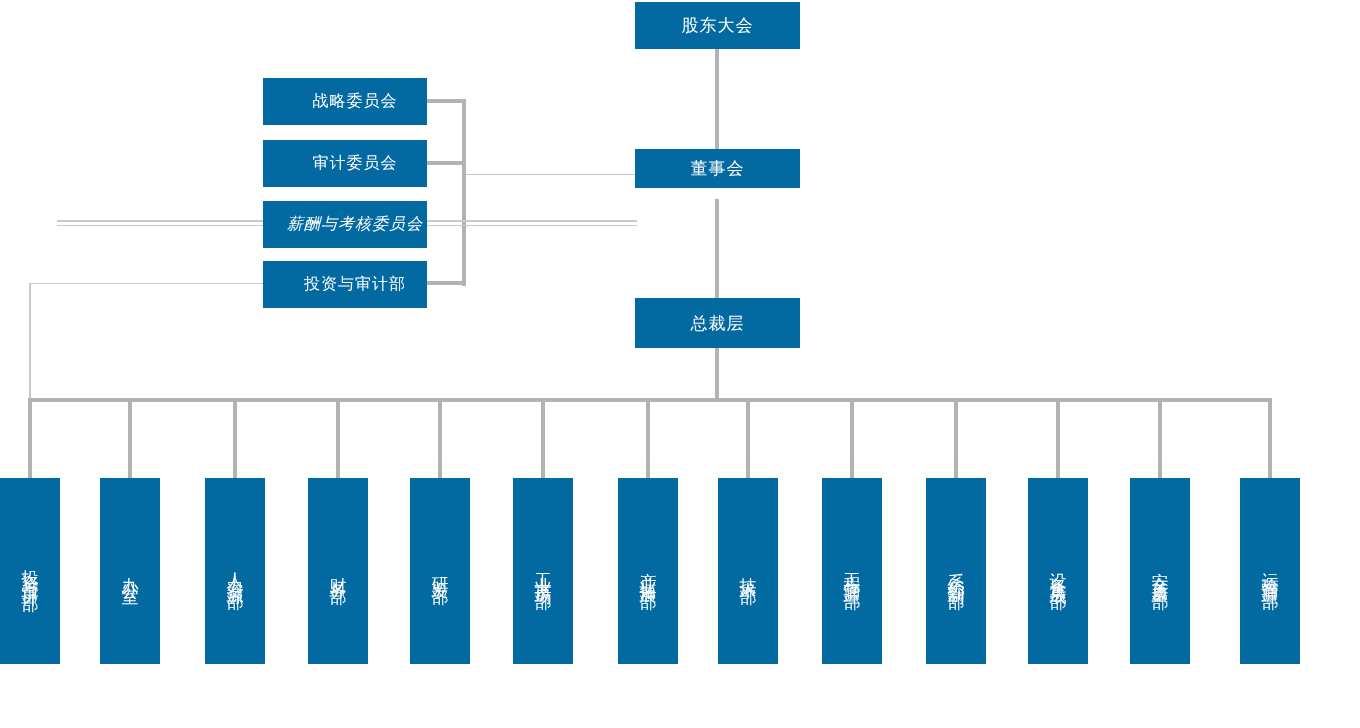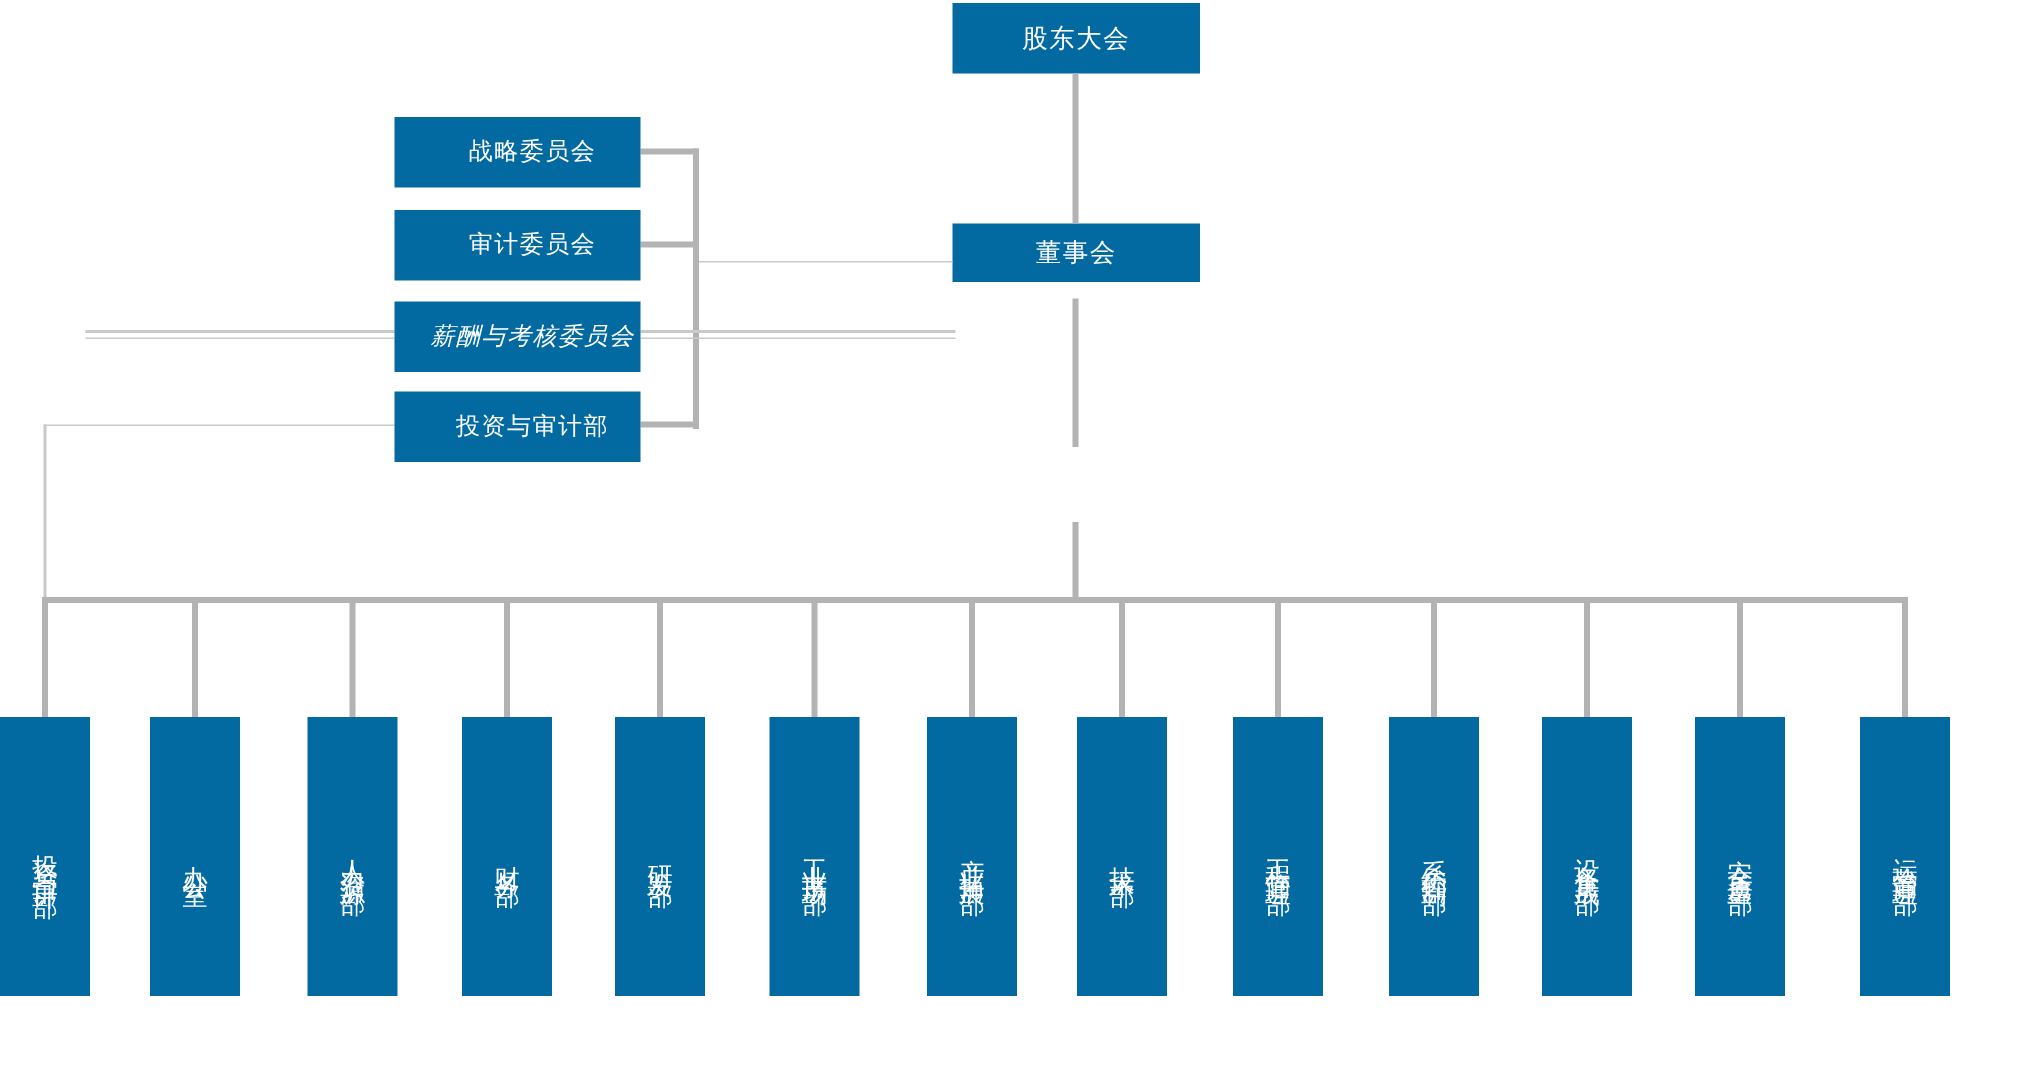--- a/index.html
+++ b/index.html
@@ -57,20 +57,23 @@
 </head>
 <body>
 
 <div id="org-chart">
 
   <div class="node h-node" style="left:635px; top:2px;">
     <span>股东大会</span>
   </div>
   <div class="node h-node" style="left:635px; top:149px; height:39px;">
     <span>董事会</span>
+  </div>
+  <div class="node h-node" style="left:635px; top:298px; height:50px;">
+    <span>总裁层</span>
   </div>
 
   <div class="line" style="left:715px; top:49px;  width:4px; height:100px;"></div>
   <div class="line" style="left:715px; top:199px; width:4px; height:99px;"></div>
   <div class="line" style="left:715px; top:348px; width:4px; height:52px;"></div>
 
   <div class="line" style="left:462px; top:99px; width:4px; height:187px;"></div>
   <div class="line" style="left:427px; top:99px;  width:39px; height:4px;"></div>
   <div class="line" style="left:427px; top:161px; width:39px; height:4px;"></div>
   <div class="line" style="left:427px; top:281px; width:39px; height:4px;"></div>

